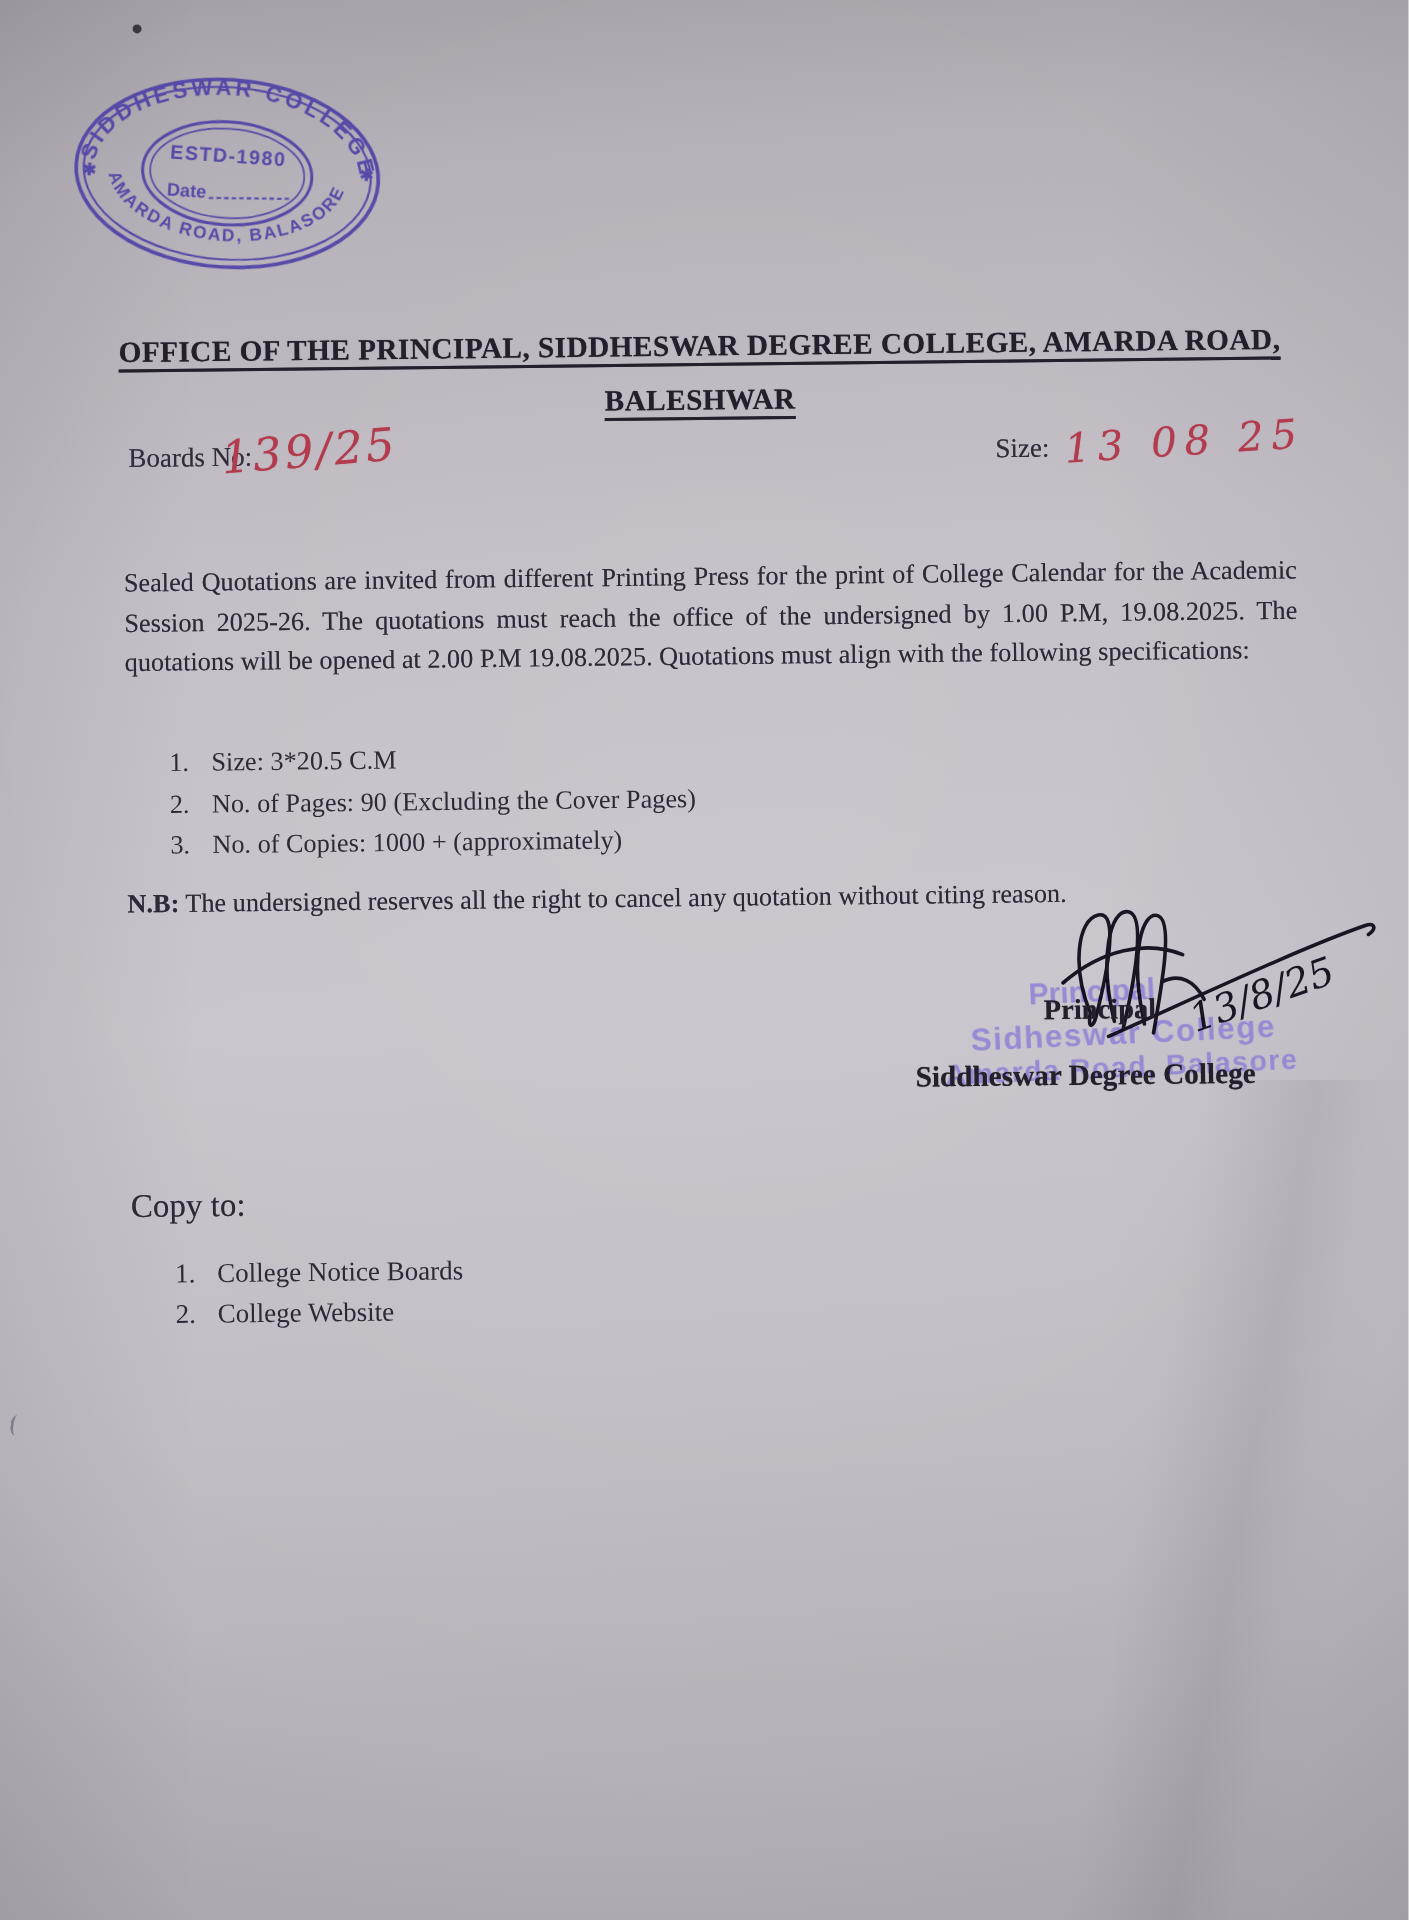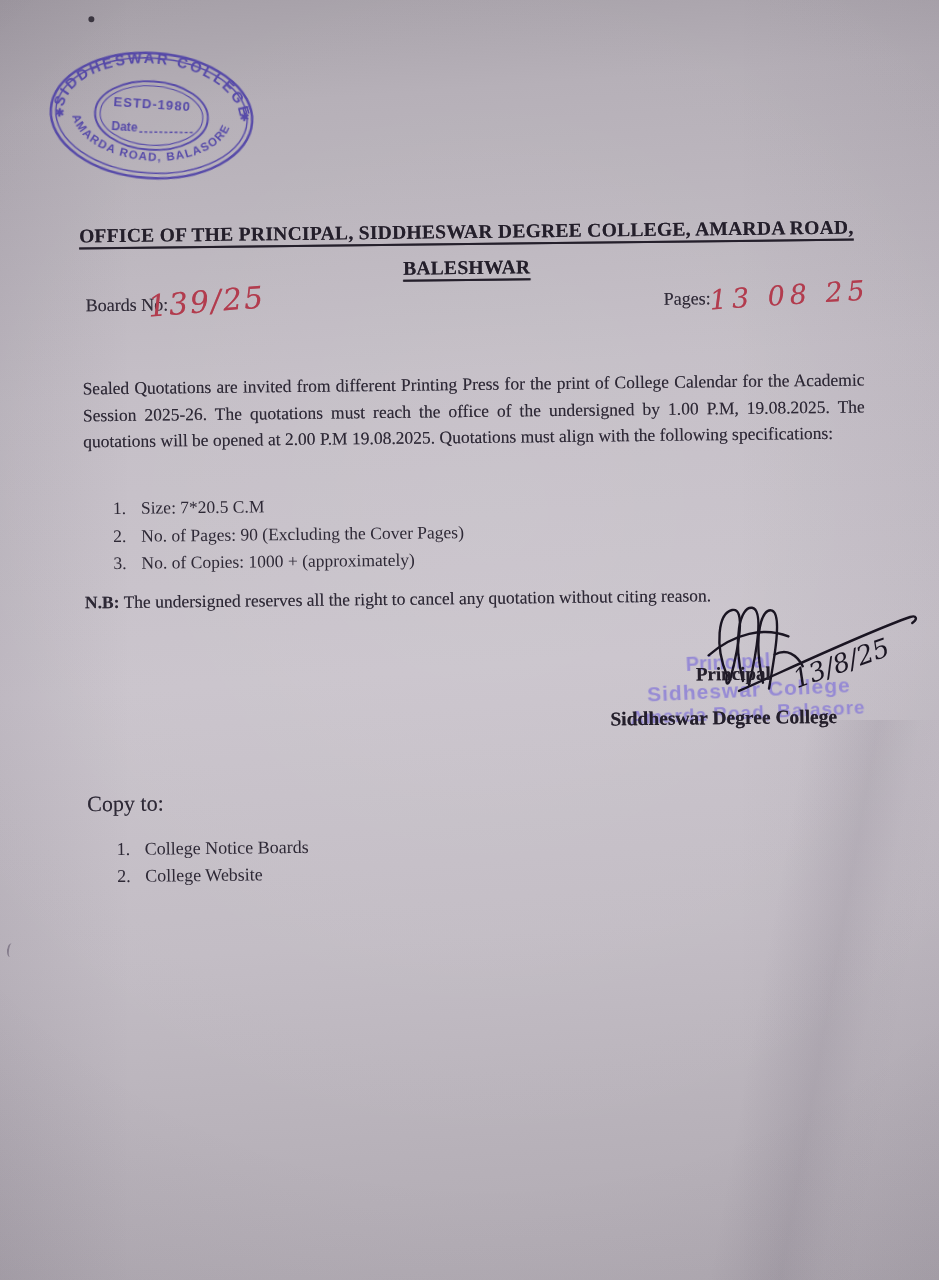--- a/index.html
+++ b/index.html
@@ -142,29 +142,29 @@
     <text x="207" y="74" text-anchor="middle" font-size="11">✱</text>
   </svg>
 
   <div class="title-block">
     <div class="title-line">OFFICE OF THE PRINCIPAL, SIDDHESWAR DEGREE COLLEGE, AMARDA ROAD,</div>
     <div class="title-line">BALESHWAR</div>
   </div>
 
   <div class="meta-label notice-label">Boards No:</div>
   <div class="handwritten notice-value">139/25</div>
-  <div class="meta-label date-label">Pages:</div>
+  <div class="meta-label date-label">Size:</div>
   <div class="handwritten date-value">13 08 25</div>
 
   <div class="para">Sealed Quotations are invited from different Printing Press for the print of College Calendar for the Academic Session 2025-26. The quotations must reach the office of the undersigned by 1.00 P.M, 19.08.2025. The quotations will be opened at 2.00 P.M 19.08.2025. Quotations must align with the following specifications:</div>
 
   <div class="spec-list">
     <div class="list-row">
       <span class="list-num">1.</span>
-      <span>Size: 7*20.5 C.M</span>
+      <span>Size: 3*20.5 C.M</span>
     </div>
     <div class="list-row">
       <span class="list-num">2.</span>
       <span>No. of Pages: 90 (Excluding the Cover Pages)</span>
     </div>
     <div class="list-row">
       <span class="list-num">3.</span>
       <span>No. of Copies: 1000 + (approximately)</span>
     </div>
   </div>

